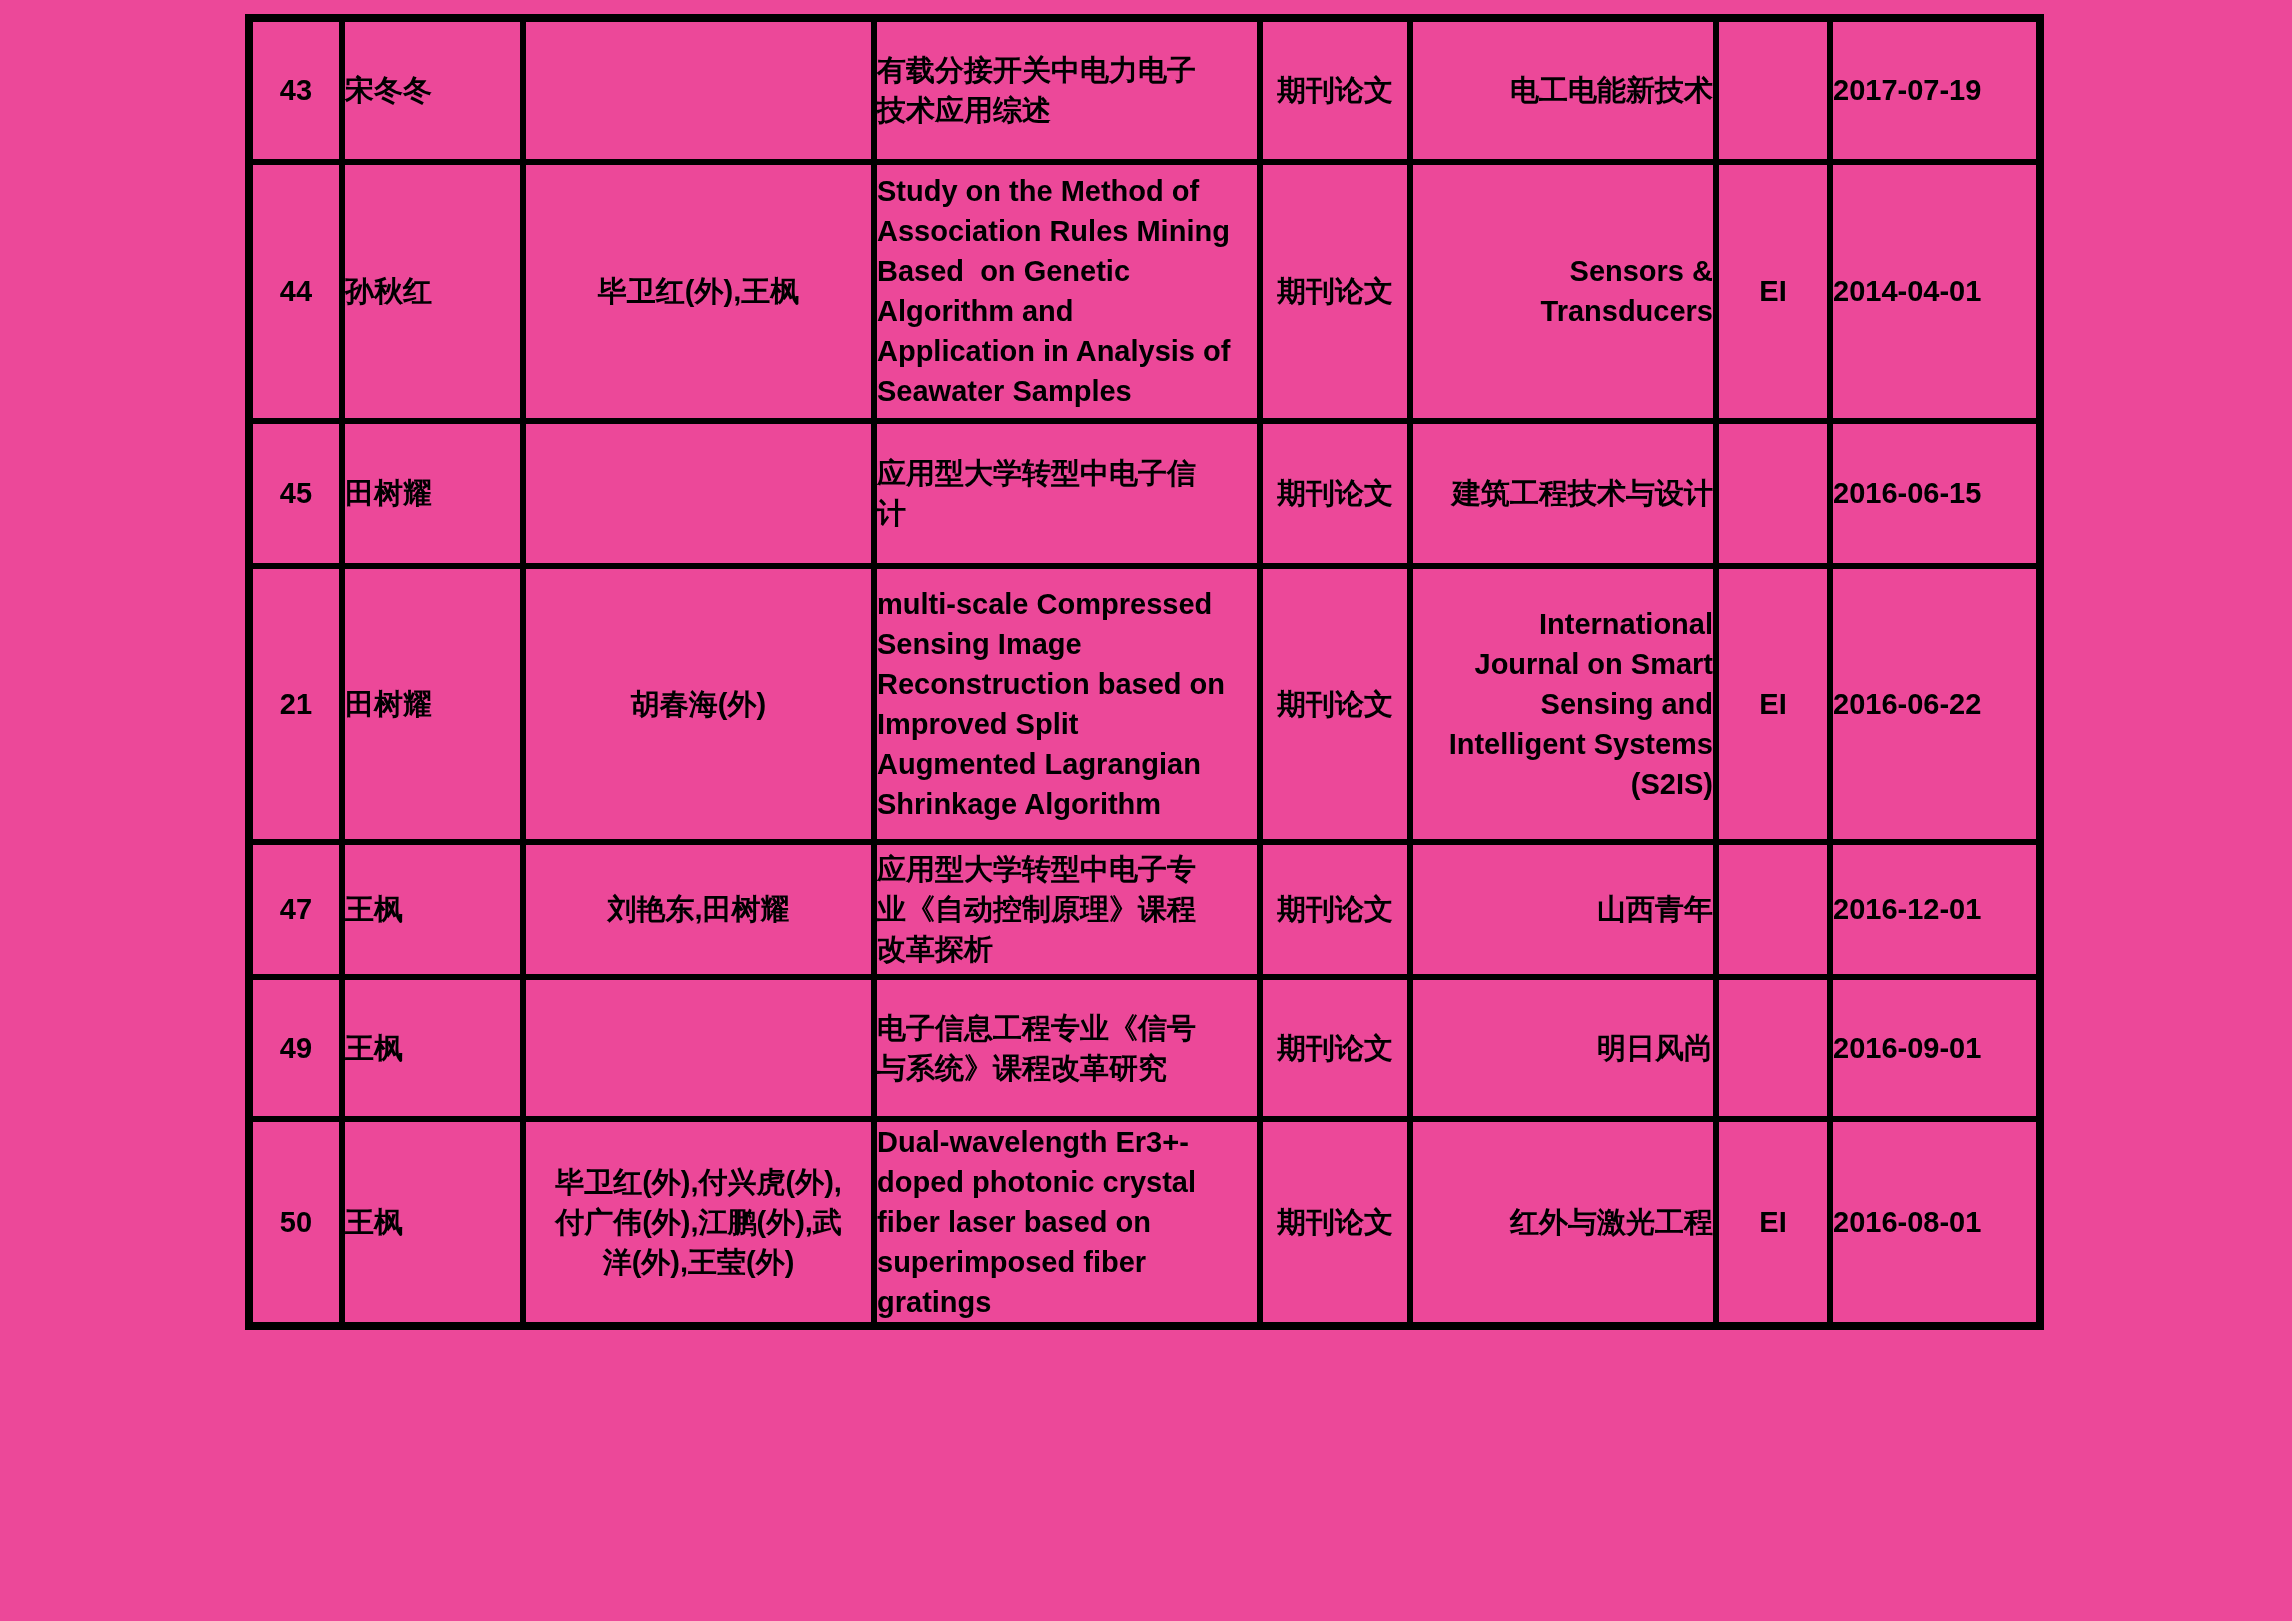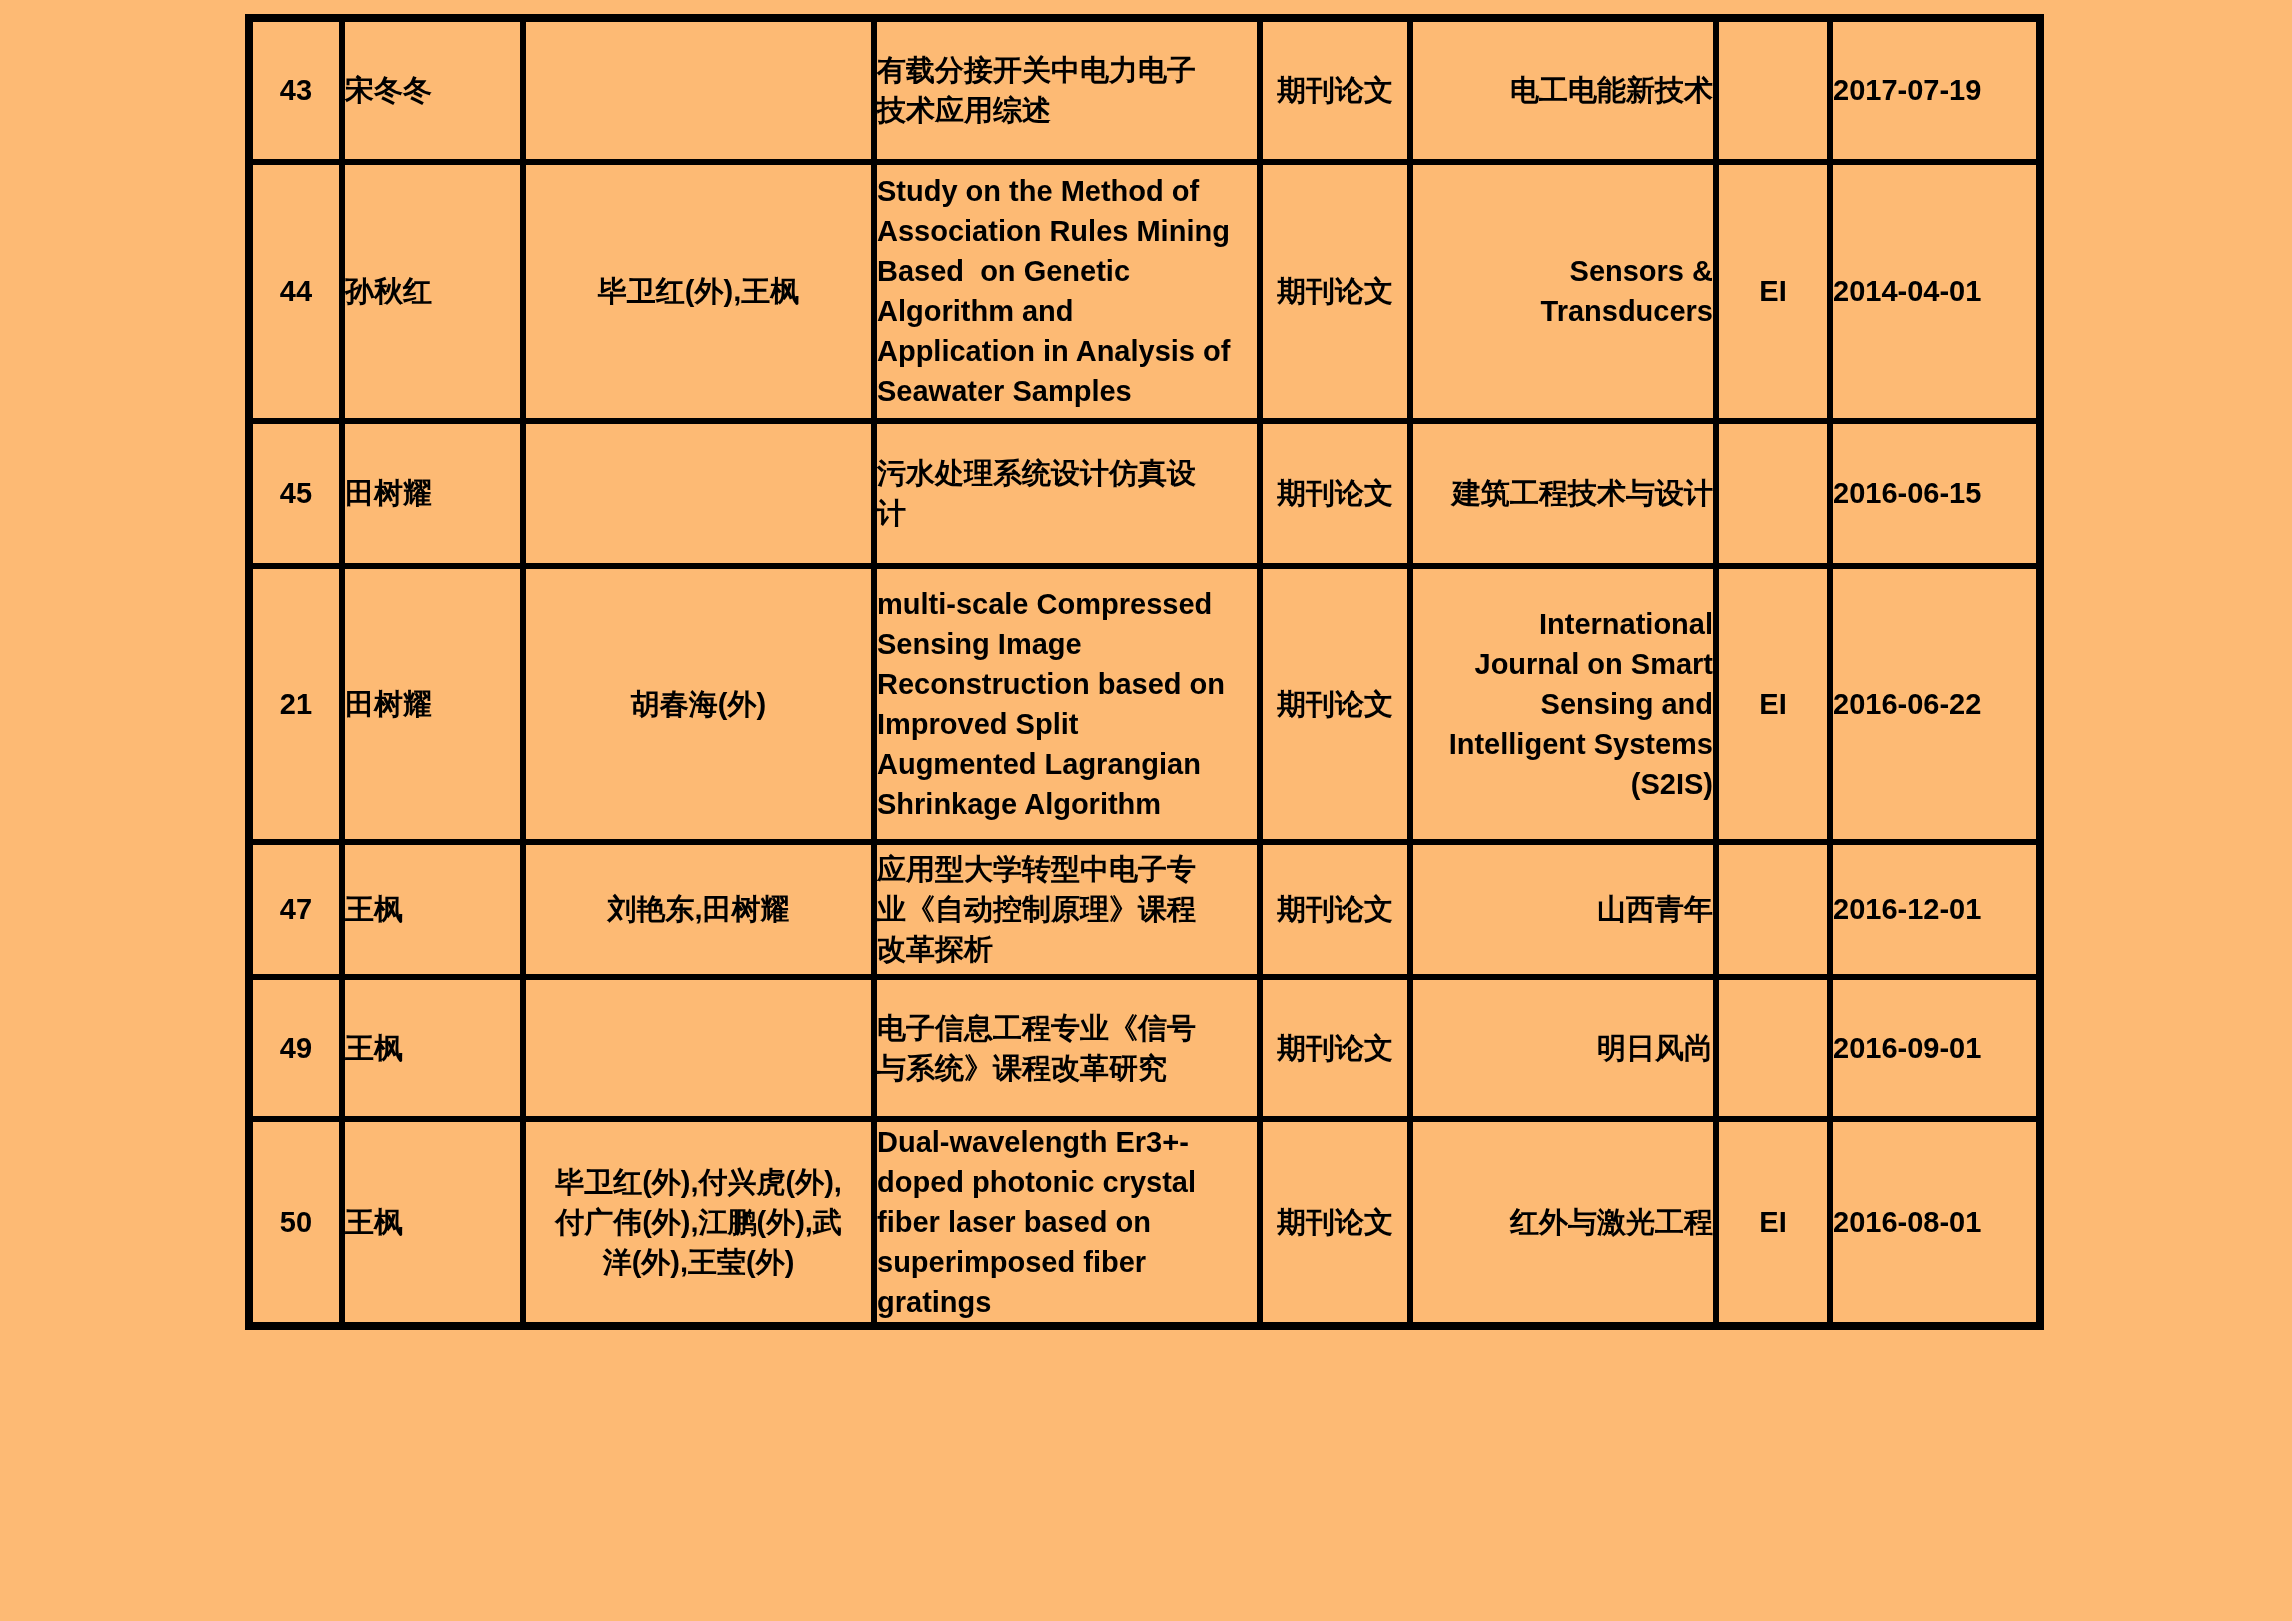--- a/index.html
+++ b/index.html
@@ -14,21 +14,21 @@
     font-family: "Liberation Sans", "DejaVu Sans", sans-serif;
     font-weight: bold;
     color: #000000;
     overflow: hidden;
   }
   .page {
     position: absolute;
     left: 0; top: 0;
     width: 2293px;
     height: 1621px;
-    background: #fdba74;
+    background: #ec4899;
   }
   table.pub {
     position: absolute;
     left: 245px;
     top: 13.7px;
     width: 1791px;
     border-collapse: collapse;
     table-layout: fixed;
     border: 8.8px solid #000000;
   }
@@ -151,21 +151,21 @@
           <td class="col-no">
             <div class="cell">45</div>
           </td>
           <td class="col-first_author">
             <div class="cell">田树耀</div>
           </td>
           <td class="col-co_authors">
             <div class="cell"></div>
           </td>
           <td class="col-title">
-            <div class="cell">污水处理系统设计仿真设
+            <div class="cell">应用型大学转型中电子信
 计</div>
           </td>
           <td class="col-type">
             <div class="cell">期刊论文</div>
           </td>
           <td class="col-journal">
             <div class="cell">建筑工程技术与设计</div>
           </td>
           <td class="col-index">
             <div class="cell"></div>

